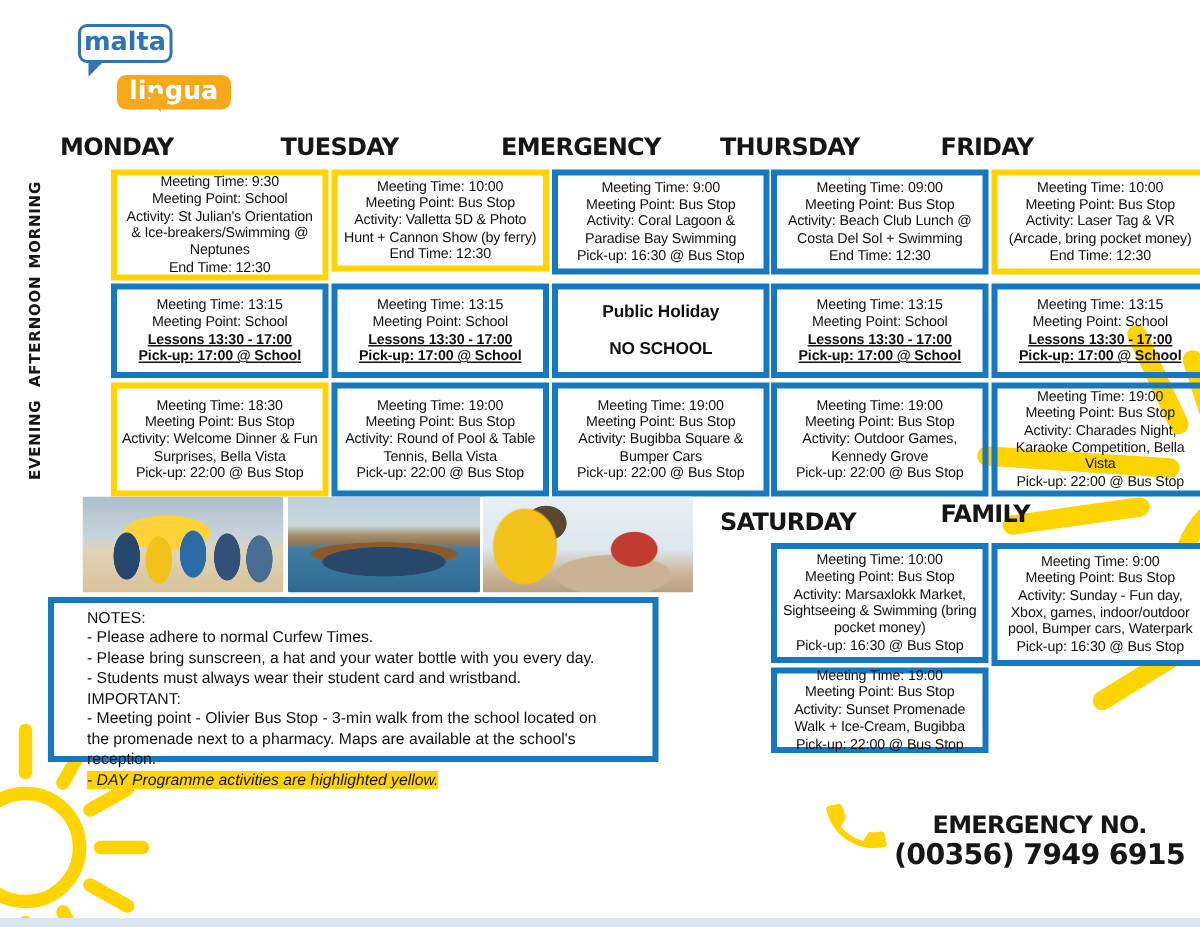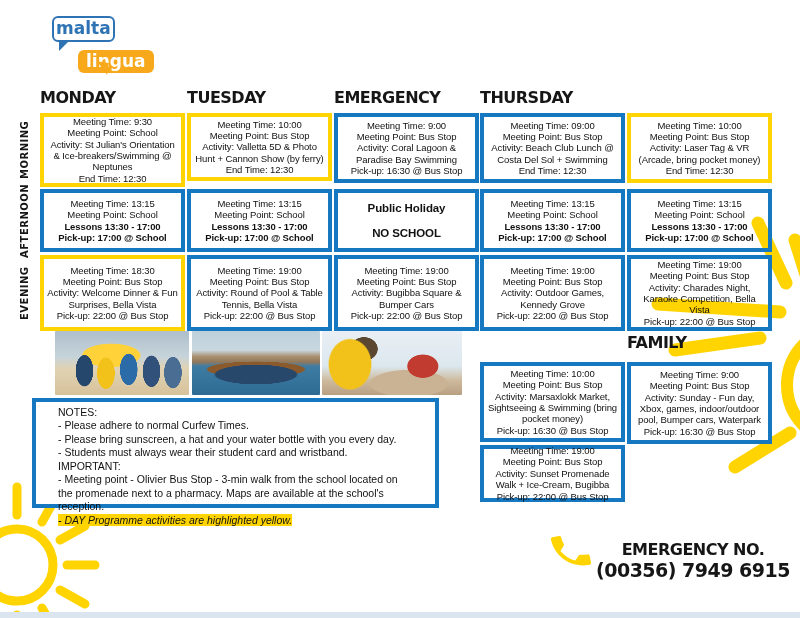--- a/index.html
+++ b/index.html
@@ -44,26 +44,26 @@
     position:absolute; left:15px; width:18px; z-index:3;
     display:flex; align-items:center; justify-content:center;
     writing-mode:vertical-rl; transform:rotate(180deg);
     font-weight:bold; font-size:10px; letter-spacing:0.5px; color:#161616;
     font-family:"DejaVu Sans",sans-serif;
   }
   
   .cell {
     position:absolute; box-sizing:border-box; border:4px solid #1778c2;
     display:flex; flex-direction:column; align-items:center; justify-content:center;
-    text-align:center; padding:6px 3px; z-index:2; background:transparent;
+    text-align:center; padding:6px 3px; z-index:2; background:transparent;margin-left:34px;
   }
   .cell.yellow { border-color:#ffd400; }
   .cell.solidbg { background:#fff; }
   .txt { white-space:pre-line; font-size:9.5px; line-height:1.2; letter-spacing:-0.1px; }
-  .txt.bold { font-weight:bold; }
+  .txt.bold { font-weight:bold;text-decoration:underline; }
   .holiday .txt { font-size:11.5px; line-height:2.1; font-weight:bold; }
   
   .photo { position:absolute; top:331px; height:64px; z-index:2; border-radius:1px; }
   .photo-1 {
     left:55px; width:134px;
     background:
       radial-gradient(ellipse 9px 16px at 22% 62%, #25476b 96%, transparent),
       radial-gradient(ellipse 9px 16px at 38% 66%, #f2c21a 96%, transparent),
       radial-gradient(ellipse 9px 16px at 55% 60%, #2b6ca8 96%, transparent),
       radial-gradient(ellipse 9px 16px at 72% 63%, #31517a 96%, transparent),
@@ -142,20 +142,21 @@
     <div class="logo-malta">malta</div>
     <div class="logo-lingua">lingua</div>
     <div class="logo-lingua-tail"></div>
   </div>
 
 
   <div class="day-h" style="left:40px;  top:88px; width:145px;">MONDAY</div>
   <div class="day-h" style="left:187px; top:88px; width:145px;">TUESDAY</div>
   <div class="day-h" style="left:334px; top:88px; width:145px;">EMERGENCY</div>
   <div class="day-h" style="left:480px; top:88px; width:145px;">THURSDAY</div>
+  <div class="day-h" style="left:627px; top:88px; width:145px;">FRIDAY</div>
 
   <div class="row-label" style="top:113px; height:74px;">MORNING</div>
   <div class="row-label" style="top:189px; height:63px;">AFTERNOON</div>
   <div class="row-label" style="top:255px; height:76px;">EVENING</div>
 
   <div class="cell yellow" style="left:40px;  top:113px; width:145px; height:74px;">
       <div class="txt">Meeting Time: 9:30
 Meeting Point: School
 Activity: St Julian's Orientation &amp; Ice-breakers/Swimming @ Neptunes
 End Time: 12:30</div>
@@ -242,20 +243,21 @@
       <div class="txt">Meeting Time: 19:00
 Meeting Point: Bus Stop
 Activity: Charades Night, Karaoke Competition, Bella Vista
 Pick-up: 22:00 @ Bus Stop</div>
     </div>
 
   <div class="photo photo-1" title="students group photo on beach with maltalingua flag"></div>
   <div class="photo photo-2" title="traditional maltese boat in harbour"></div>
   <div class="photo photo-3" title="students doing activity at table"></div>
 
+  <div class="day-h" style="left:480px; top:338px; width:145px;">SATURDAY</div>
   <div class="day-h" style="left:627px; top:333px; width:145px;">FAMILY</div>
 
   <div class="cell solidbg" style="left:480px; top:362px; width:145px; height:80px;">
       <div class="txt">Meeting Time: 10:00
 Meeting Point: Bus Stop
 Activity: Marsaxlokk Market, Sightseeing &amp; Swimming (bring pocket money)
 Pick-up: 16:30 @ Bus Stop</div>
     </div>
   <div class="cell solidbg" style="left:480px; top:445px; width:145px; height:57px;">
       <div class="txt">Meeting Time: 19:00

